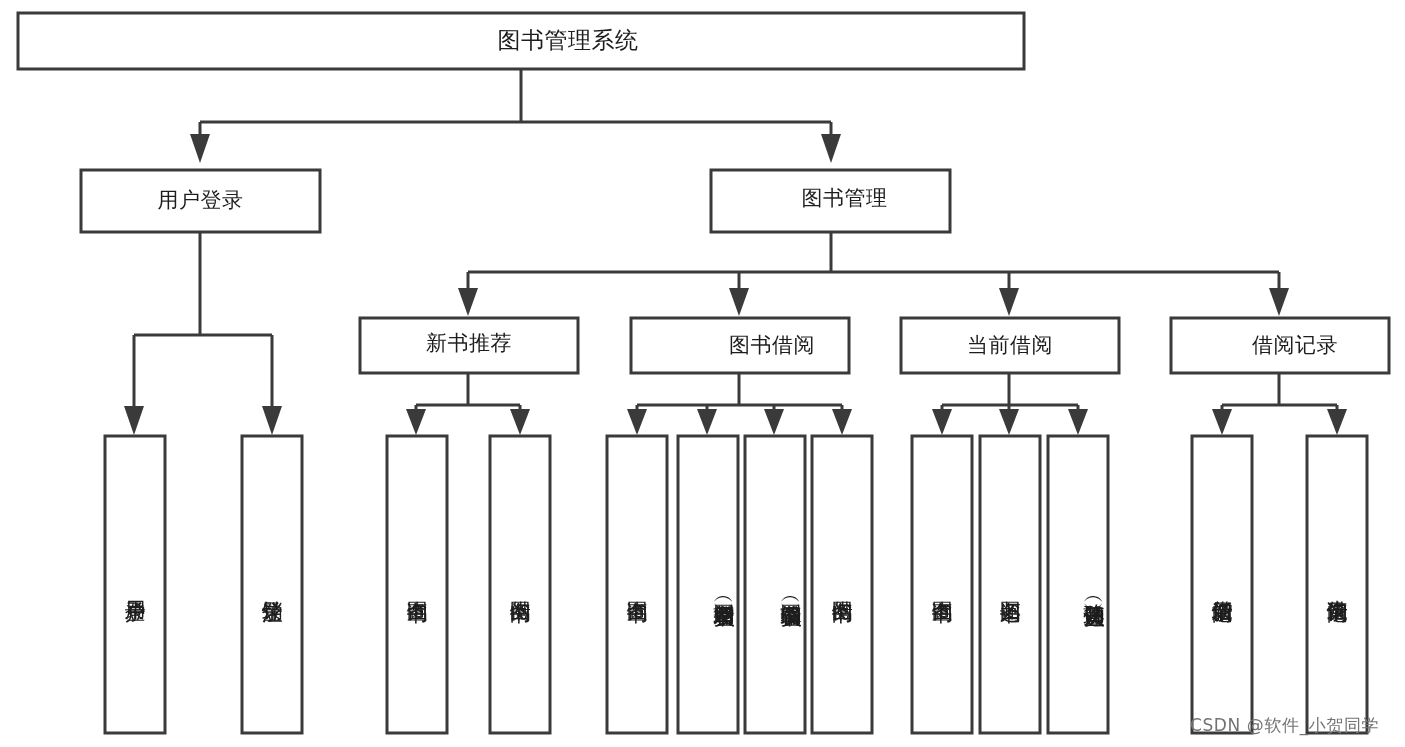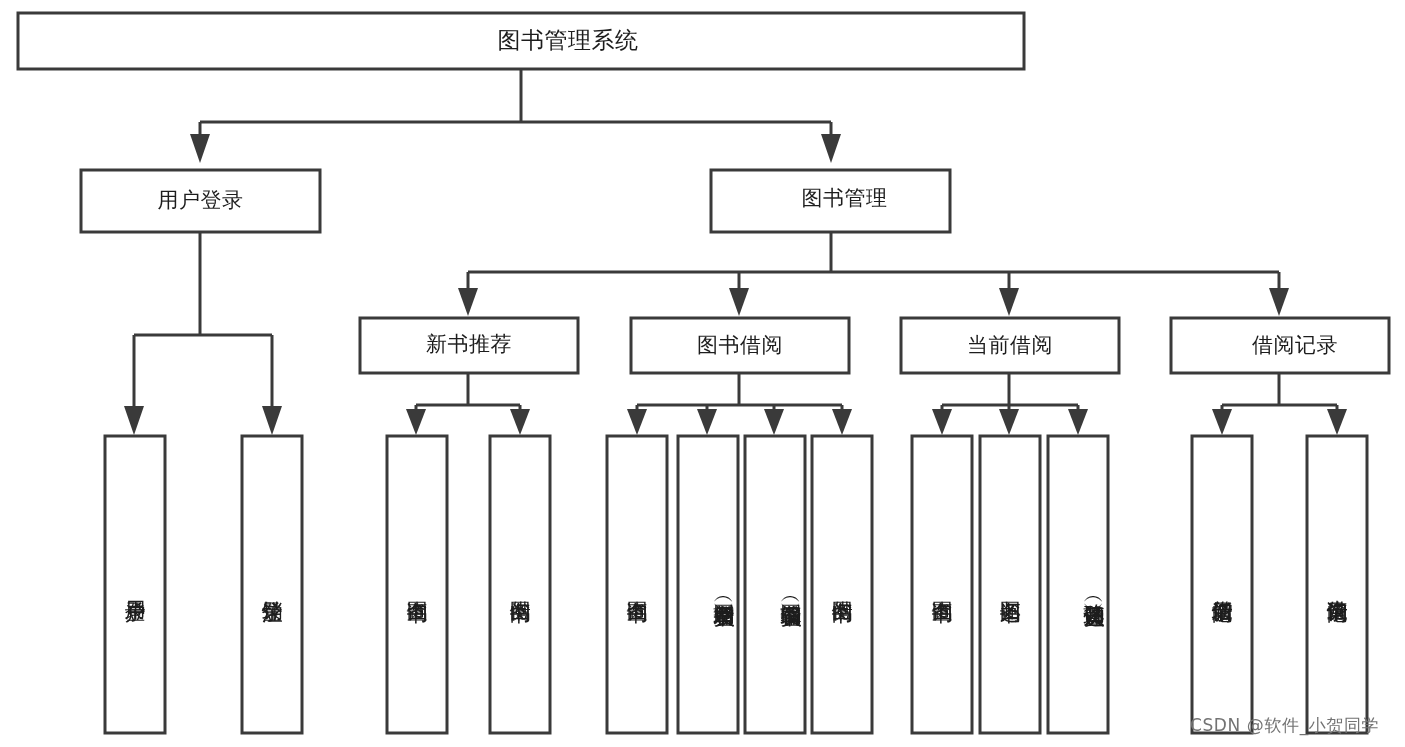--- a/index.html
+++ b/index.html
@@ -171,22 +171,22 @@
     <rect class="node-box" x="1192" y="436" width="60" height="297"></rect>
     <rect class="node-box" x="1307" y="436" width="60" height="297"></rect>
 
   </svg>
 
   <div class="node-label-h" style="left:18px; top:13px; width:1100px; height:56px; font-size:23px;">图书管理系统</div>
 
   <div class="node-label-h" style="left:81px; top:170px; width:239px; height:62px;">用户登录</div>
   <div class="node-label-h" style="left:711px; top:170px; width:239px; height:58px;margin-left:14px;">图书管理</div>
 
-  <div class="node-label-h" style="left:360px; top:318px; width:218px; height:53px;">新书推荐</div>
-  <div class="node-label-h" style="left:631px; top:318px; width:218px; height:55px;">图书借阅</div>
+  <div class="node-label-h" style="left:360px; top:318px; width:218px; height:53px;font-family:Liberation Mono, monospace;">新书推荐</div>
+  <div class="node-label-h" style="left:631px; top:318px; width:218px; height:55px;padding-left:32px;">图书借阅</div>
   <div class="node-label-h" style="left:901px; top:318px; width:218px; height:55px;border-radius:7px;">当前借阅</div>
   <div class="node-label-h" style="left:1171px; top:318px; width:248px; height:55px;">借阅记录</div>
 
   <div class="node-label-v" style="left:105px; top:436px; width:60px; height:297px;">用户登录</div>
   <div class="node-label-v" style="left:242px; top:436px; width:60px; height:297px;">注销登录</div>
 
   <div class="node-label-v" style="left:387px; top:436px; width:60px; height:297px;">查询图书</div>
   <div class="node-label-v" style="left:490px; top:436px; width:60px; height:297px;">借阅图书</div>
 
   <div class="node-label-v" style="left:607px; top:436px; width:60px; height:297px;">查询图书</div>

